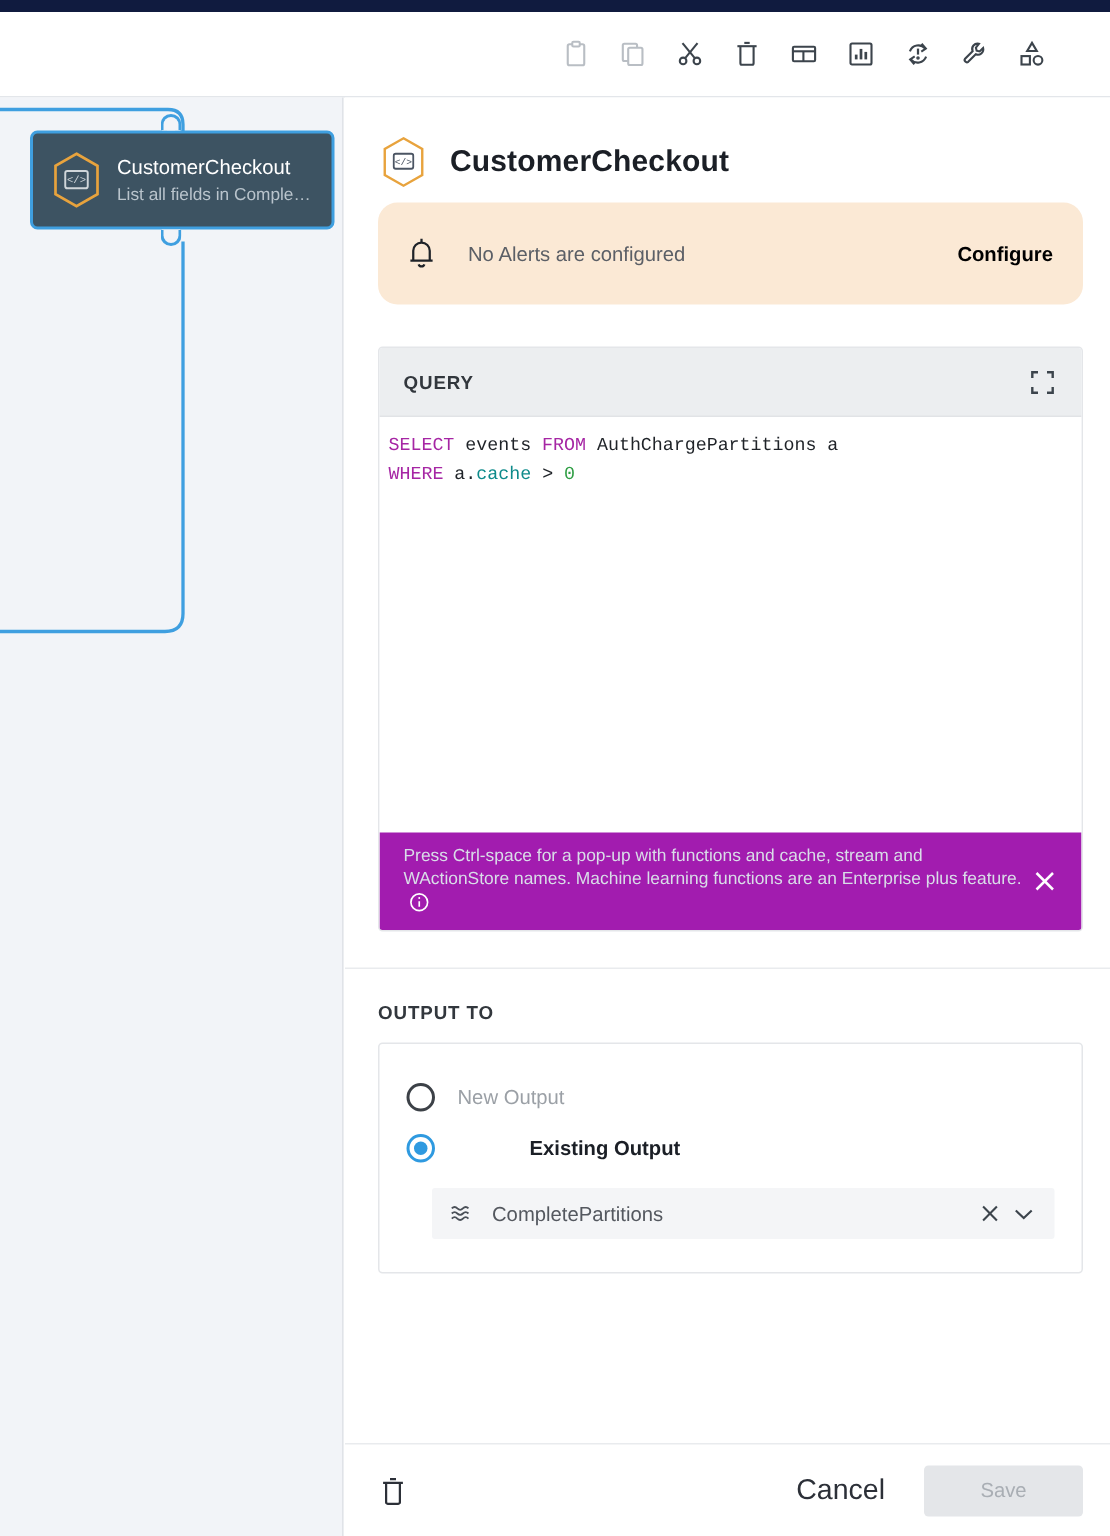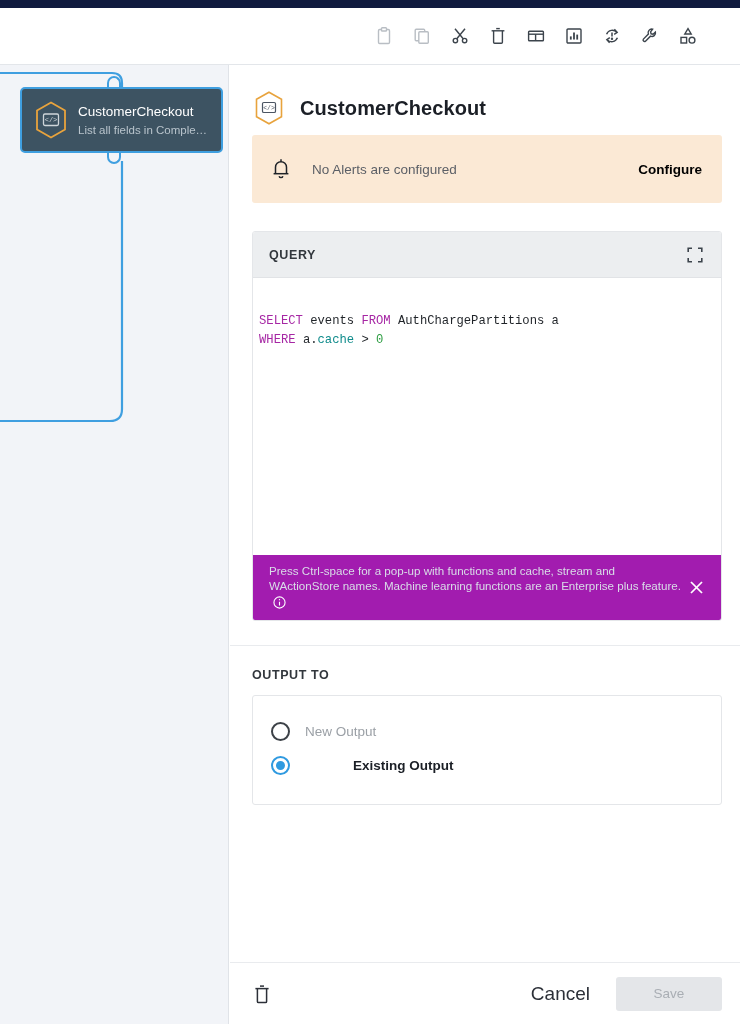--- a/index.html
+++ b/index.html
@@ -157,21 +157,21 @@
     font-weight: bold;
     color: #1b1f26;
     margin-left: 14px;
     letter-spacing: 0.1px;
   }
 
   
   .alert-banner {
     margin: 8px 18px 0 22px;
     background: #fbe9d5;
-    border-radius: 3px;
+    border-radius: 13px;
     height: 68px;
     display: flex;
     align-items: center;
     padding: 0 20px 0 18px;
   }
   .alert-bell { flex: 0 0 24px; display:flex; align-items:center; }
   .alert-text {
     flex: 1;
     font-size: 13.5px;
     color: #5b5f66;
@@ -186,21 +186,20 @@
 
   
   .query-card {
     margin: 28px 18px 0 22px;
     border: 1px solid #e4e6e9;
     border-radius: 3px;
     overflow: hidden;
     height: 390px;
     display: flex;
     flex-direction: column;
-    gap: 24px;
   }
   .query-head {
     background: #eceef0;
     height: 46px;
     display: flex;
     align-items: center;
     justify-content: space-between;
     padding: 0 14px 0 16px;
     border-bottom: 1px solid #e1e3e6;
   }
@@ -548,20 +547,41 @@
       <div class="radio-row">
         <div class="radio"></div>
         <div class="radio-label">New Output</div>
       </div>
 
       <div class="radio-row">
         <div class="radio on"></div>
         <div class="radio-label selected">Existing Output</div>
       </div>
 
+      <div class="select-field">
+        <div class="select-stream-icon">
+          <svg width="16" height="14" viewBox="0 0 16 14" fill="none" stroke="#4a5058" stroke-width="1.25">
+            <path d="M1.2 3.6 q1.9 -1.9 3.7 0 q1.9 1.9 3.7 0 q1.9 -1.9 3.7 0"></path>
+            <path d="M1.2 7 q1.9 -1.9 3.7 0 q1.9 1.9 3.7 0 q1.9 -1.9 3.7 0"></path>
+            <path d="M1.2 10.4 q1.9 -1.9 3.7 0 q1.9 1.9 3.7 0 q1.9 -1.9 3.7 0"></path>
+          </svg>
+        </div>
+        <div class="select-value">CompletePartitions</div>
+        <div class="select-clear">
+          <svg width="12" height="12" viewBox="0 0 12 12" fill="none" stroke="#3c444c" stroke-width="1.4">
+            <line x1="1.4" y1="1.4" x2="10.6" y2="10.6"></line>
+            <line x1="10.6" y1="1.4" x2="1.4" y2="10.6"></line>
+          </svg>
+        </div>
+        <div class="select-caret">
+          <svg width="13" height="9" viewBox="0 0 13 9" fill="none" stroke="#3c444c" stroke-width="1.4">
+            <polyline points="1.2,2 6.5,7 11.8,2"></polyline>
+          </svg>
+        </div>
+      </div>
 
     </div>
 
     <div class="panel-footer">
       <div class="footer-delete">
         <svg width="20" height="22" viewBox="0 0 20 22" fill="none" stroke="#2c3038" stroke-width="1.5">
           <line x1="3.4" y1="5.6" x2="16.6" y2="5.6"></line>
           <path d="M5.4 5.6 V18.4 a1.1 1.1 0 0 0 1.1 1.1 h7 a1.1 1.1 0 0 0 1.1 -1.1 V5.6"></path>
           <line x1="8" y1="3.1" x2="12" y2="3.1"></line>
         </svg>

